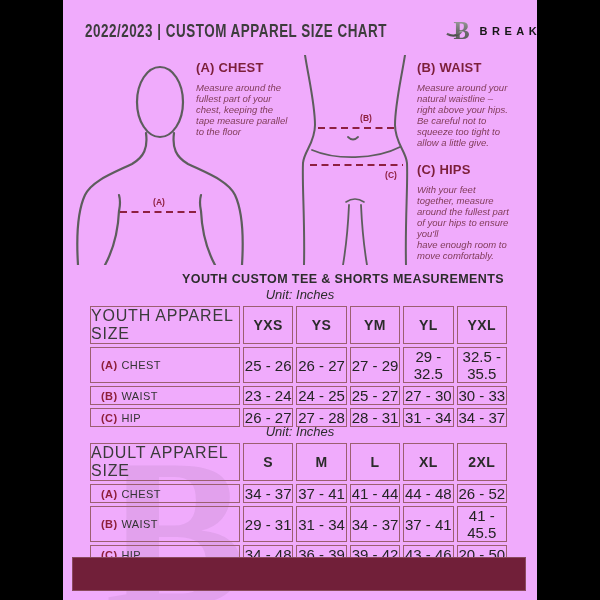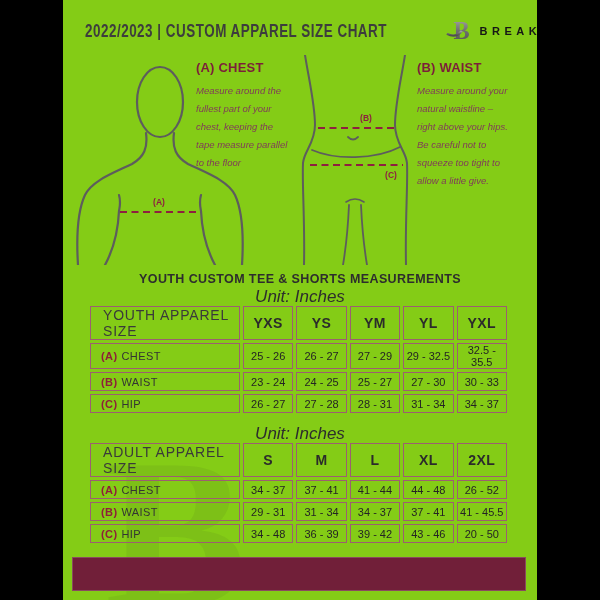--- a/index.html
+++ b/index.html
@@ -1,49 +1,49 @@
 <!DOCTYPE html>
 <html><head>
 <meta charset="utf-8">
 <style>
   html,body{margin:0;padding:0;width:600px;height:600px;overflow:hidden;background:#000;
     font-family:"Liberation Sans",sans-serif;}
   .stage{position:relative;width:600px;height:600px;background:#000;}
-  .page{position:absolute;left:63px;top:0;width:474px;height:600px;background:#84cc16;overflow:hidden;}
+  .page{position:absolute;left:63px;top:0;width:474px;height:600px;background:#f0abfc;overflow:hidden;}
 
   
   .header{position:absolute;left:22px;right:24px;top:16px;height:30px;display:flex;
     justify-content:space-between;align-items:center;}
   .doc-title{font-weight:700;font-size:16px;color:#3d3d3d;letter-spacing:0.6px;white-space:nowrap;
     transform:scale(0.84,1.12);transform-origin:left center;}
   .brand-wrap{display:flex;align-items:center;gap:7px;}
   .brand-name{font-weight:700;font-size:11px;color:#161616;letter-spacing:4.5px;white-space:nowrap;}
 
   
   .fig{position:absolute;}
   .guide{position:absolute;}
   .guide h3{margin:0 0 7px 0;font-size:13px;font-weight:800;color:#7c1f3a;letter-spacing:0.2px;}
-  .guide p{margin:0;font-size:9.5px;line-height:18px;font-style:italic;color:#803c59;
+  .guide p{margin:0;font-size:9.5px;line-height:11px;font-style:italic;color:#803c59;
     white-space:pre-line;}
 
   
   .tbl-title{position:absolute;left:0;width:474px;text-align:center;font-weight:700;
     font-size:12.5px;color:#2d2d2d;letter-spacing:0.4px;}
   .tbl-unit{position:absolute;left:0;width:474px;text-align:center;font-style:italic;
-    font-size:17px;color:#2d2d2d;}
+    font-size:13px;color:#2d2d2d;}
 
   
   table.size-table{position:absolute;left:24px;width:423px;border-collapse:separate;
     border-spacing:3px;table-layout:fixed;z-index:2;}
   table.size-table th,table.size-table td{border:1px solid #9c5f70;height:17px;padding:0;
     text-align:center;vertical-align:middle;background:transparent;}
   table.size-table th{font-weight:700;font-size:14px;color:#2b2b2b;letter-spacing:0.4px;}
-  table.size-table th.lbl{font-weight:400;font-size:14px;color:#3a3a3a;letter-spacing:0.8px;
-    text-align:left;padding-left:12px;}
-  table.size-table td{font-size:11px;color:#242424;}
+  table.size-table th.lbl{font-weight:400;font-size:16px;color:#3a3a3a;letter-spacing:0.8px;
+    text-align:left;padding-left:0;}
+  table.size-table td{font-size:15px;color:#242424;}
   table.size-table td.lbl{text-align:left;padding-left:10px;font-size:11px;letter-spacing:0.4px;}
   .pfx{font-weight:800;color:#8e1f3a;}
   .rowlbl{color:#333;margin-left:4px;}
 
   .watermark{position:absolute;left:42px;top:428px;font-family:"Liberation Serif",serif;
     font-weight:700;font-size:212px;line-height:1;color:rgba(40,40,40,0.07);z-index:1;
     user-select:none;}
 
   .footer-bar{position:absolute;left:9px;top:557px;width:454px;height:34px;background:#711f39;
     border:1px solid #8a4a5e;box-sizing:border-box;z-index:3;}
@@ -114,25 +114,33 @@
     <div class="guide" style="left:354px;top:60px;width:124px;">
       <h3>(B) WAIST</h3>
       <p>Measure around your
 natural waistline –
 right above your hips.
 Be careful not to
 squeeze too tight to
 allow a little give.</p>
     </div>
     <div class="guide" style="left:354px;top:162px;width:130px;">
+      <h3>(C) HIPS</h3>
+      <p>With your feet
+together, measure
+around the fullest part
+of your hips to ensure
+you'll
+have enough room to
+move comfortably.</p>
     </div>
 
     <div class="watermark">B</div>
 
-    <div class="tbl-title" style="top:272px;">YOUTH CUSTOM TEE &amp; SHORTS MEASUREMENTS</div>
+    <div class="tbl-title" style="top:272px;margin-left:43px;">YOUTH CUSTOM TEE &amp; SHORTS MEASUREMENTS</div>
     <div class="tbl-unit" style="top:287px;">Unit: Inches</div>
     <table class="size-table" style="top:303px;">
       <colgroup>
           <col style="width:150px">
           <col>
           <col>
           <col>
           <col>
           <col>
         </colgroup>

